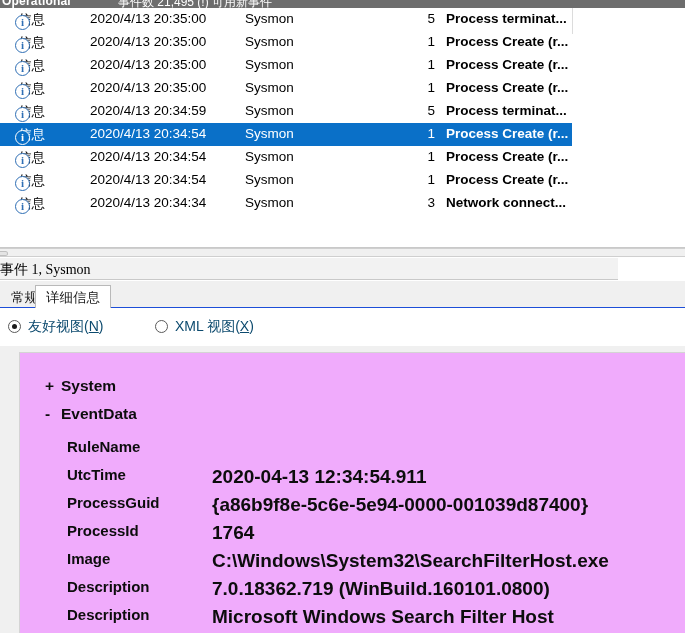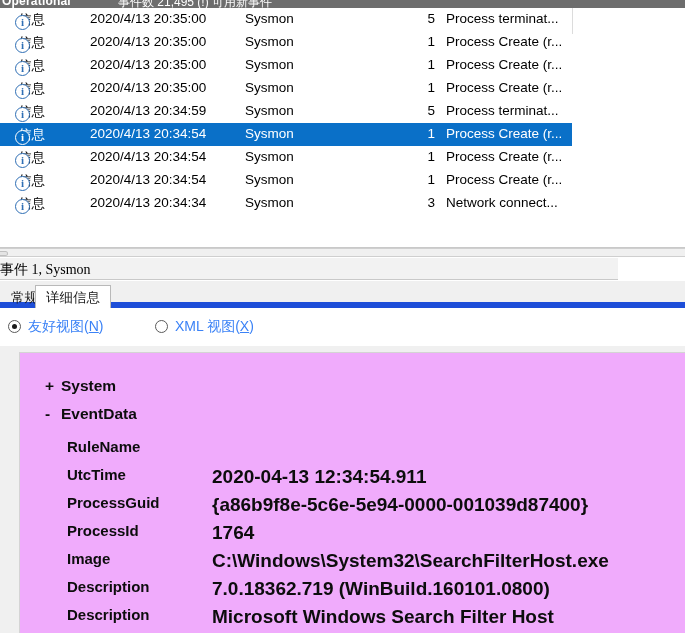--- a/index.html
+++ b/index.html
@@ -60,21 +60,21 @@
     position: absolute; left: 0; top: 0; width: 572px; height: 23px;
     background: #0a70c8; display: none;
   }
   .row.selected .selbg { display: block; }
 
   .cell { position: absolute; top: 3px; white-space: nowrap; }
   .c-level { left: 18px; }
   .c-date  { left: 90px; }
   .c-src   { left: 245px; }
   .c-eid   { left: 400px; width: 35px; text-align: right; }
-  .c-task  { left: 446px; }
+  .c-task  { left: 446px; font-weight: bold; }
 
   .info-icon {
     position: absolute; left: -3px; top: 4px;
     width: 15px; height: 15px; border-radius: 50%;
     border: 1.4px solid #2f6fb5; background: #ffffff;
     color: #2f6fb5; font-size: 11px; font-weight: bold;
     font-family: "Liberation Serif", serif;
     text-align: center; line-height: 13px;
   }
   .row.selected .info-icon { border-color: #ffffff; background: #0a70c8; color: #ffffff; }
@@ -99,40 +99,40 @@
     background: #f2f2f2; border-bottom: 1px solid #c9c9c9;
   }
   .detail-title span {
     position: absolute; left: 0px; top: 3px;
     font-family: "Liberation Serif", "DejaVu Serif", serif;
     font-size: 14px; color: #000000; white-space: nowrap;
   }
 
   .tabstrip {
     position: absolute; left: 0; top: 281px; width: 685px; height: 27px;
-    background: #f0f0f0; border-bottom: 6px solid #1d4ed8;
+    background: #f0f0f0; border-bottom: 1px solid #1d4ed8;
   }
   .tab {
     position: absolute; top: 4px; height: 24px;
     font-size: 13.5px; color: #1a1a1a;
     padding: 3px 10px 0 10px; white-space: nowrap;
     border: 1px solid transparent;
   }
   .tab.inactive { left: 0px; background: transparent; }
   .tab.active {
     left: 35px; background: #ffffff;
     border: 1px solid #b9b9b9; border-bottom: 1px solid #ffffff;
   }
 
   .viewmode {
     position: absolute; left: 0; top: 308px; width: 685px; height: 38px;
     background: #ffffff;
   }
   .radio-item {
-    position: absolute; top: 10px; font-size: 14px; color: #3b82f6; white-space: nowrap;
+    position: absolute; top: 10px; font-size: 14px; color: #0c4a6e; white-space: nowrap;
   }
   .radio-item.r1 { left: 8px; }
   .radio-item.r2 { left: 155px; }
   .radio-dot {
     display: inline-block; width: 13px; height: 13px; border-radius: 50%;
     border: 1.3px solid #5a5a5a; background: #ffffff;
     vertical-align: -2px; margin-right: 7px; position: relative;
   }
   .radio-dot.on::after {
     content: ""; position: absolute; left: 3px; top: 3px;

